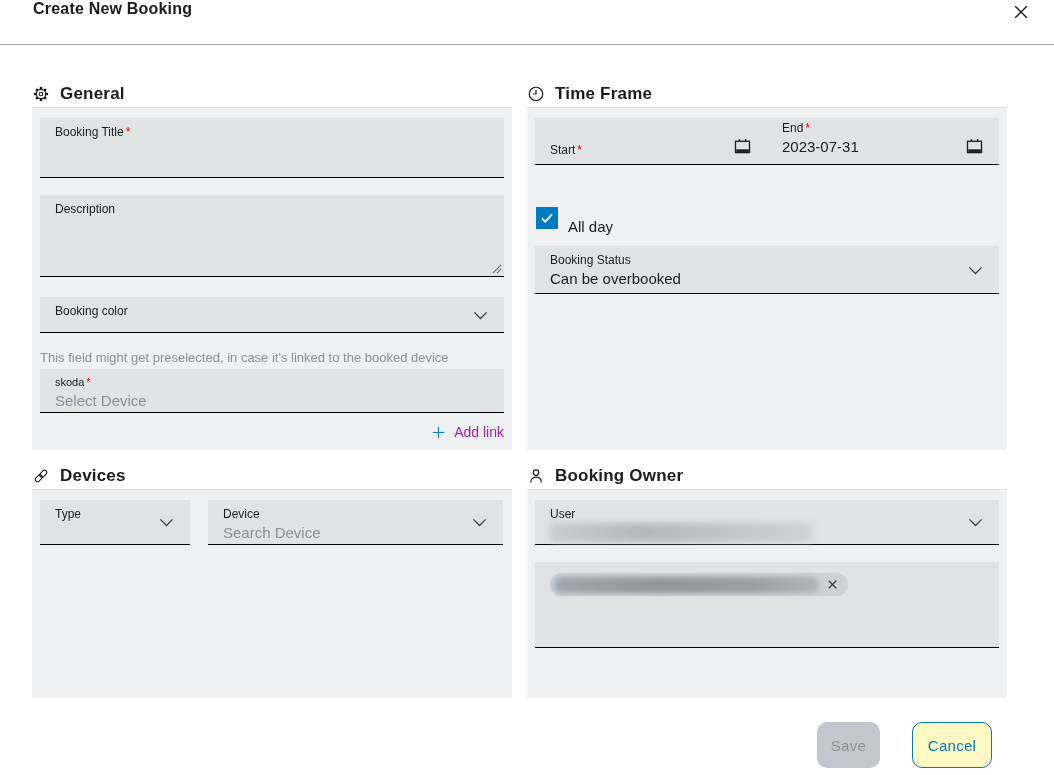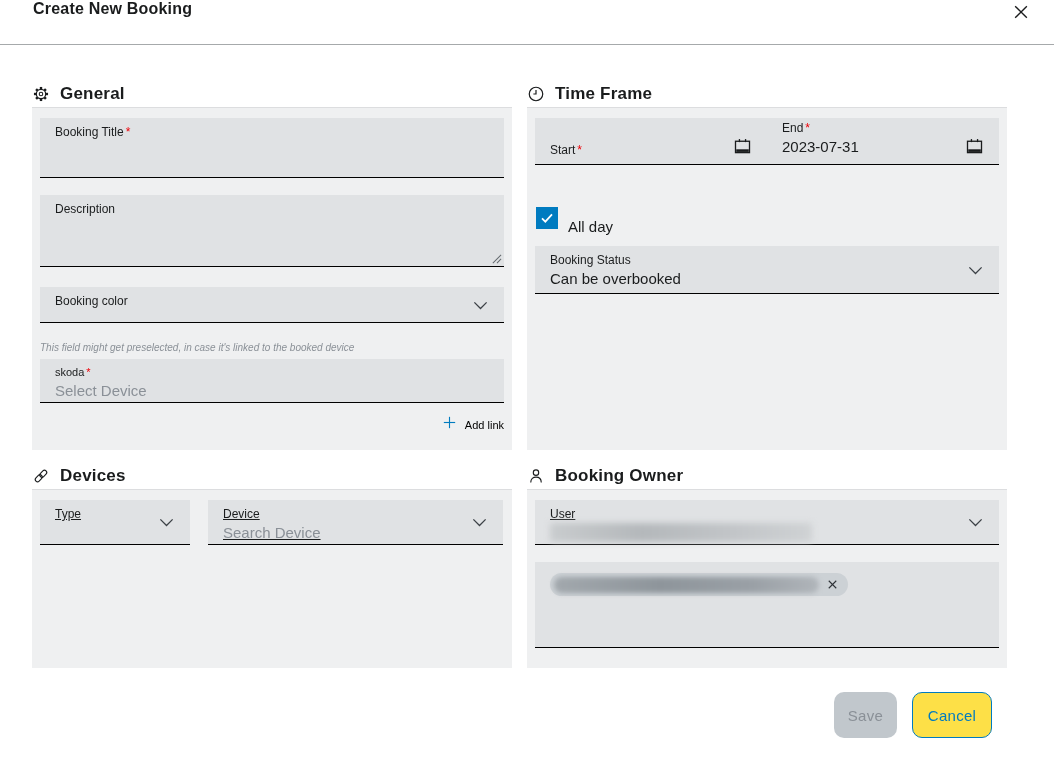--- a/index.html
+++ b/index.html
@@ -18,46 +18,46 @@
   .columns { display:grid; grid-template-columns:480px 480px; column-gap:31px;gap:15px; }
 
   .section-header { display:flex; align-items:center; gap:10px; height:27px; }
   .row1 .section-header { margin-top:35px; }
   .row2 .section-header { margin-top:12px; }
   .section-title { font-size:17px; font-weight:bold; letter-spacing:.2px; }
   .section-divider { border:none; border-top:1px solid #dcdddf; margin:0; }
 
   .panel { background:#eff0f1; padding:10px 8px 0; }
   .panel.tall { height:342px; }
-  .panel.short { height:178px;text-decoration:underline; }
+  .panel.short { height:208px; }
 
   
   .field { background:#e0e2e4; border-bottom:1px solid #000; padding:7px 15px 0; position:relative; }
   .field-label { font-size:12px; line-height:14px; color:#1a1c1d; }
   .req { color:#ed0007; margin-left:2px; }
   .field-value { font-size:15px; line-height:20px; margin-top:2px; }
   .placeholder { color:#8a9097; }
   .bare-input { width:100%; border:none; background:transparent; outline:none;
     font-family:"Liberation Sans", sans-serif; font-size:15px; margin-top:2px; }
 
   .f-booking-title { height:60px; }
-  .f-description { height:72px; margin-top:17px; }
+  .f-description { height:82px; margin-top:17px; }
   .f-description textarea { resize:none; height:38px; }
   .resize-handle { position:absolute; right:2px; bottom:2px; }
 
   .f-booking-color { height:36px; margin-top:20px; }
   .chevron { position:absolute; right:13px; top:50%; transform:translateY(-50%); }
 
-  .helper-text { font-size:10px; line-height:18px; color:#8a9097; margin:16px 0 2px;font-style:italic; }
+  .helper-text { font-size:13px; line-height:18px; color:#8a9097; margin:16px 0 2px; }
   .f-skoda { height:44px; }
   .f-skoda .field-label { font-size:11px; line-height:13px; }
 
   .add-link-row { display:flex; justify-content:flex-end; margin-top:11px; }
-  .add-link { display:flex; align-items:flex-end; gap:7px; color:#000000;
-    font-size:11px; cursor:pointer; background:none; border:none; }
+  .add-link { display:flex; align-items:flex-start; gap:7px; color:#a21caf;
+    font-size:14px; cursor:pointer; background:none; border:none; }
 
   
   .f-datetime { height:47px; display:flex; padding:7px 0 0; }
   .dt-half { flex:1; display:flex; align-items:flex-end; padding:0 14px 7px 15px; }
   .dt-text { flex:1; }
   .dt-cal { margin-top:5px; cursor:pointer; }
 
   .checkbox-row { display:flex; align-items:center; margin:42px 0 0 1px; height:22px; }
   .checkbox { width:22px; height:22px; background:#007bc0; display:flex;
     align-items:center; justify-content:center; cursor:pointer; }
@@ -80,21 +80,21 @@
     background:#ccd1d5; border-radius:12px; padding:0 8px 0 4px; }
   .chip-redacted { flex:1; height:16px; border-radius:8px;
     background:linear-gradient(90deg,#a2a8ad,#8e959b 40%,#9aa0a6 75%,#b0b5ba);
     filter:blur(2.5px); }
   .chip-x { margin-left:6px; cursor:pointer; display:flex; }
 
   
   .footer { display:flex; justify-content:flex-end; gap:15px; margin-top:24px; padding-right:31px; }
   .btn { height:46px; font-family:"Liberation Sans", sans-serif; font-size:15px; letter-spacing:.3px;border-radius:10px; }
   .btn-save { width:63px; background:#c1c7cc; color:#8a9097; border:none; }
-  .btn-cancel { width:80px; background:#fde047; color:#007bc0; border:1px solid #007bc0; cursor:pointer; }
+  .btn-cancel { width:80px; background:#fef9c3; color:#007bc0; border:1px solid #007bc0; cursor:pointer;margin-left:17px; }
 
   svg { display:block; }
 </style>
 </head>
 <body>
 
 <div class="modal-header">
   <div class="modal-title">Create New Booking</div>
   <button class="close-btn">
     <span>

